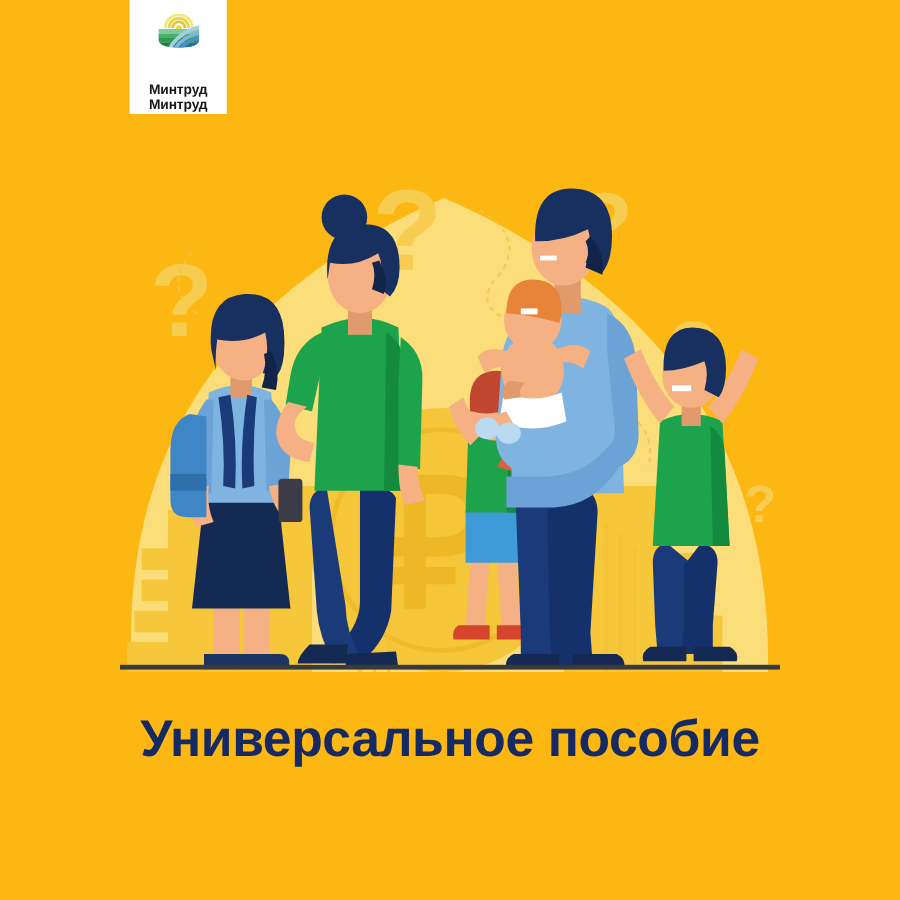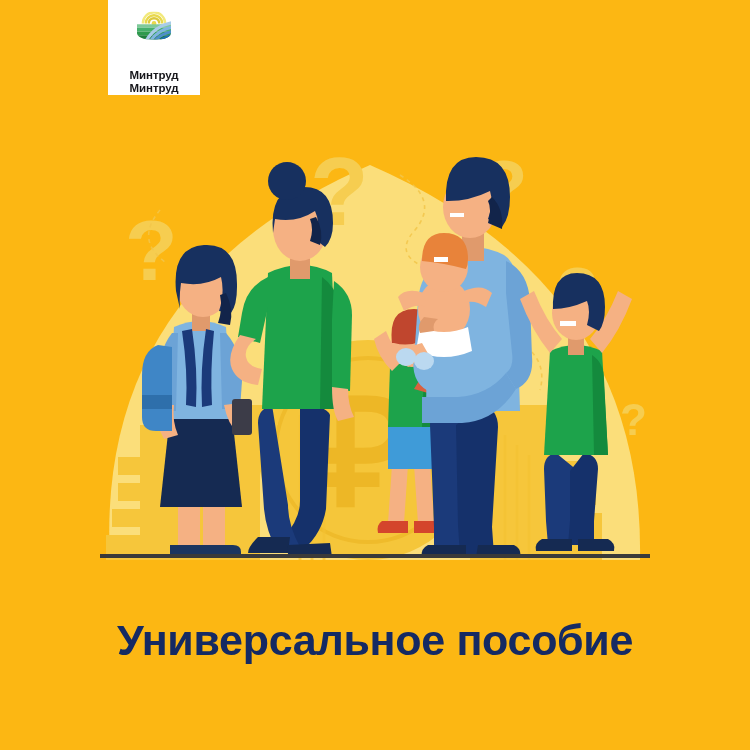--- a/index.html
+++ b/index.html
@@ -14,21 +14,21 @@
     overflow: hidden;
     background: #FCB713;
     font-family: "Liberation Sans", sans-serif;
   }
 
   
   #logo-card {
     position: absolute;
     left: 108px;
     top: 0;
-    width: 92px;
+    width: 81px;
     height: 95px;
     background: #ffffff;
     display: flex;
     flex-direction: column;
     align-items: center;
     justify-content: flex-start;
     padding-top: 10px;
     box-sizing: border-box;
     gap: 24px;
   }
@@ -51,21 +51,21 @@
     top: 105px;
     width: 750px;
     height: 455px;
   }
   #scene-svg { display: block; width: 750px; height: 455px; }
 
   
   #title {
     position: absolute;
     left: 0;
-    top: 616px;
+    top: 592px;
     width: 750px;
     text-align: center;
     font-size: 43px;
     font-weight: bold;
     color: #152a63;
     letter-spacing: -0.3px;
     white-space: nowrap;
   }
 </style>
 </head>

